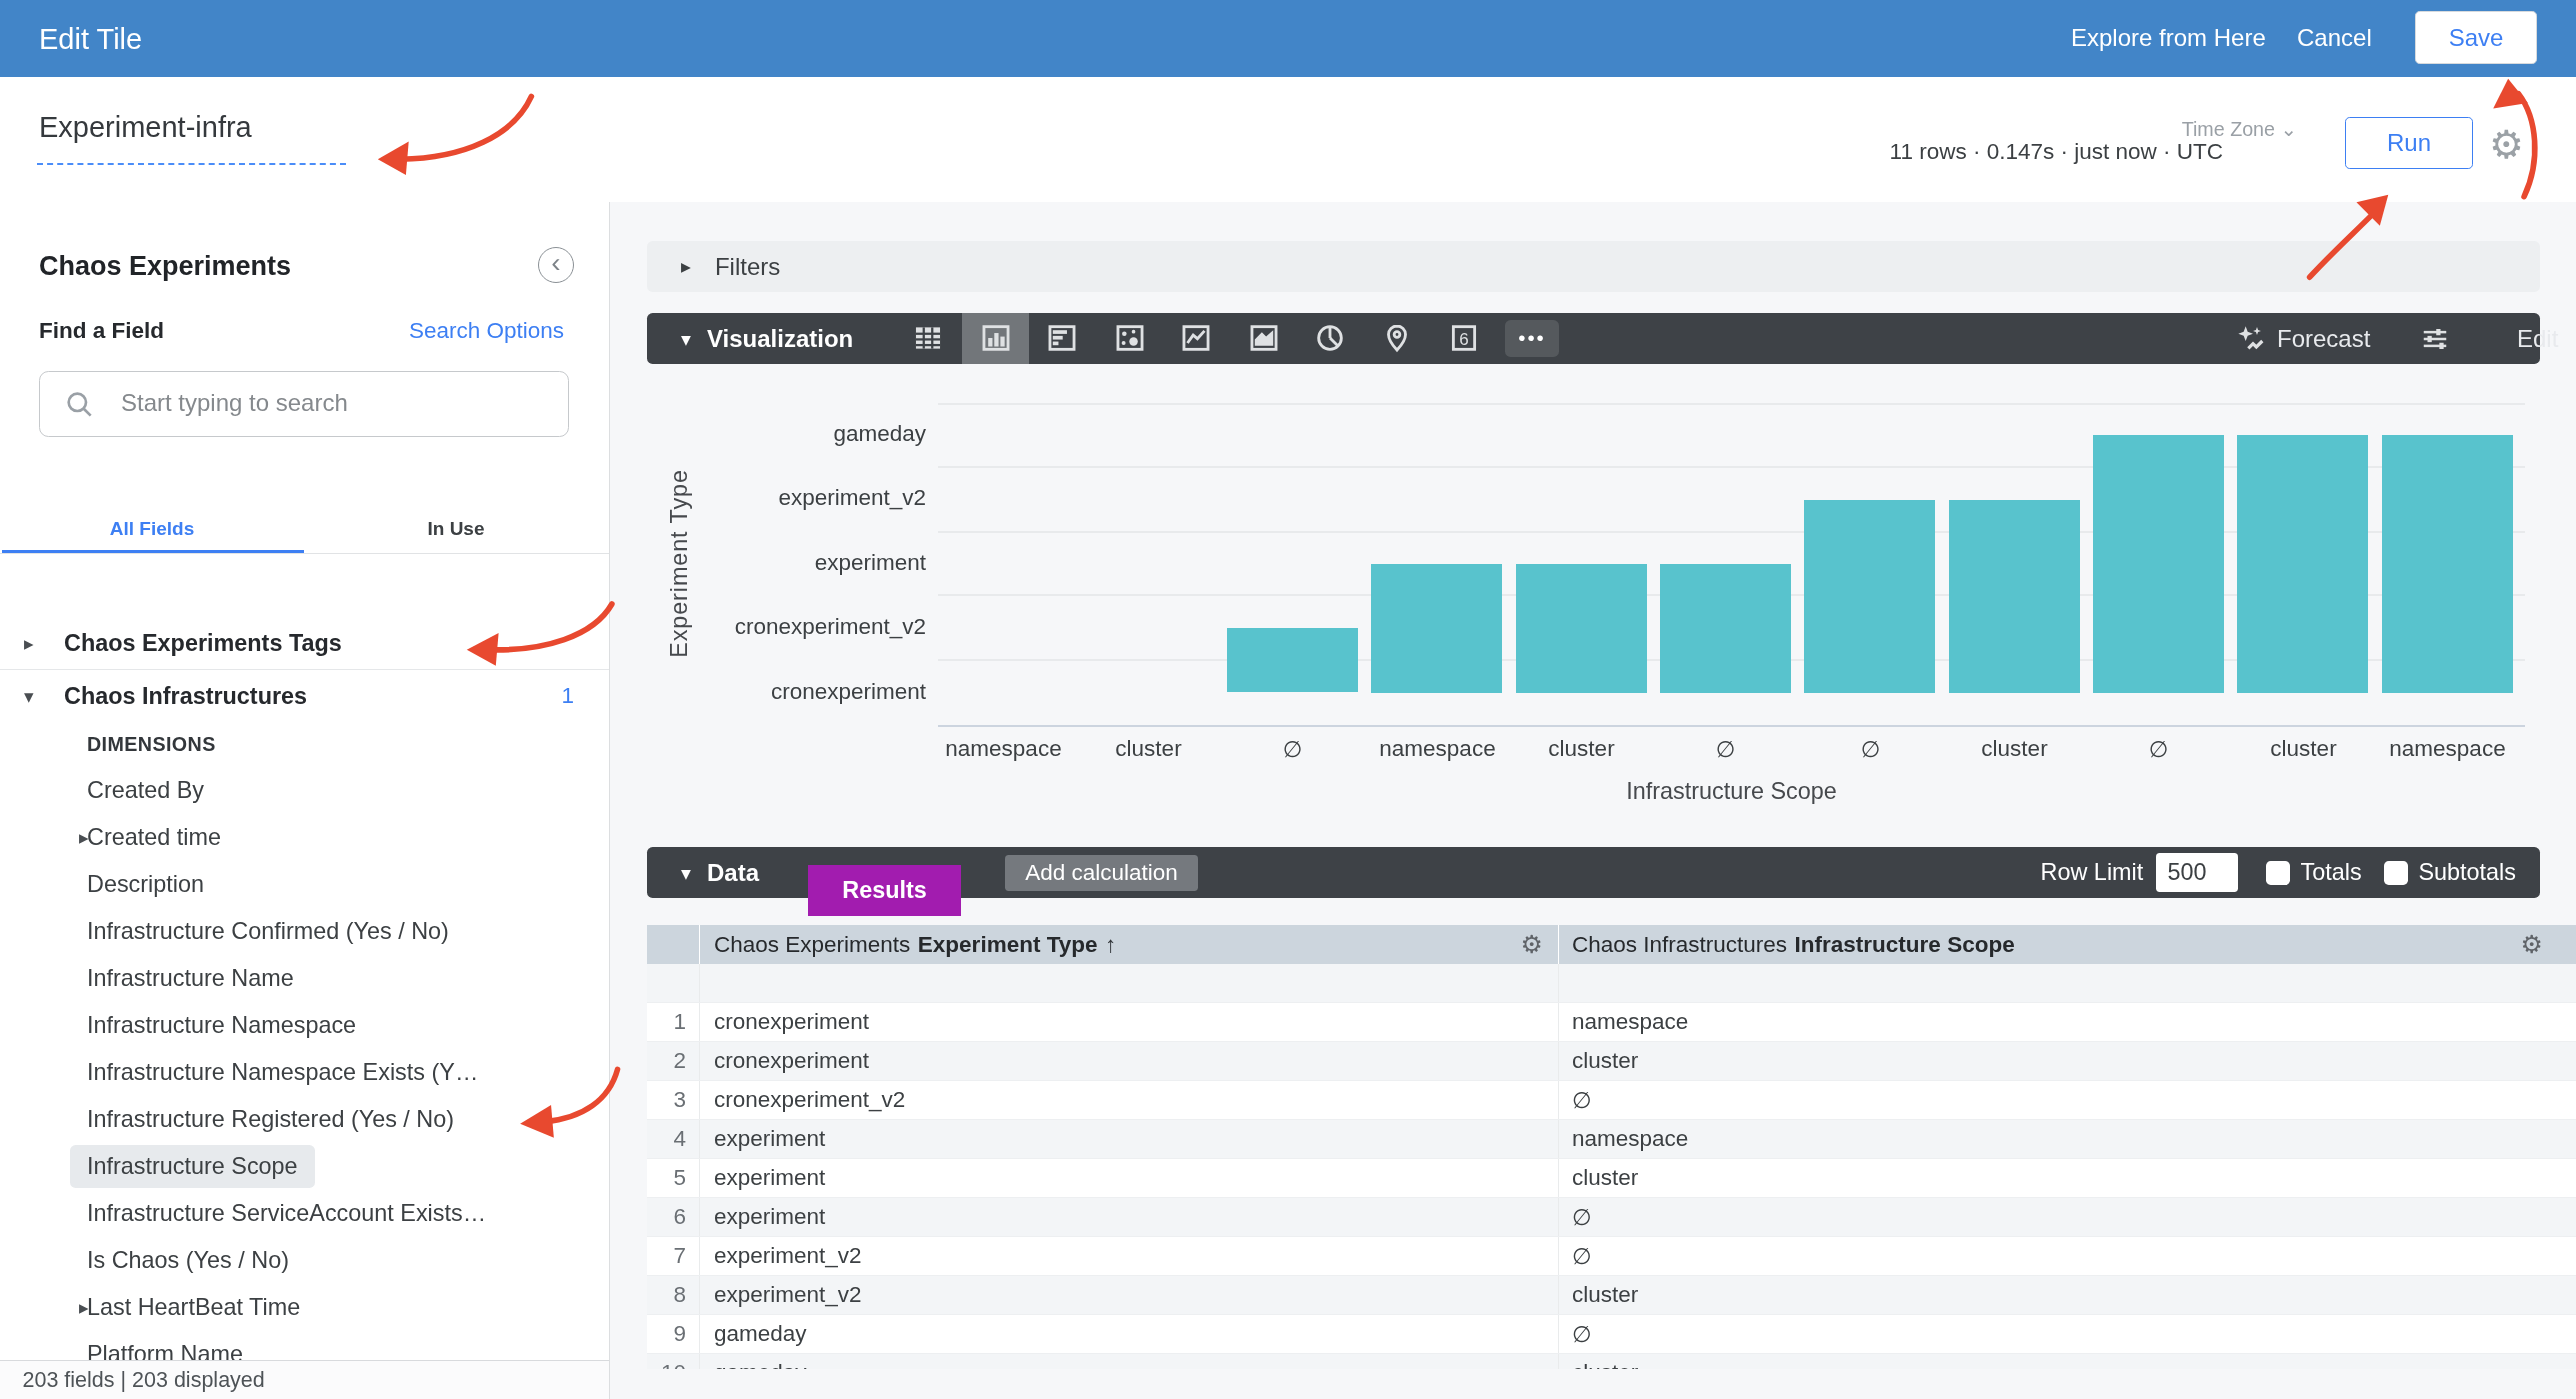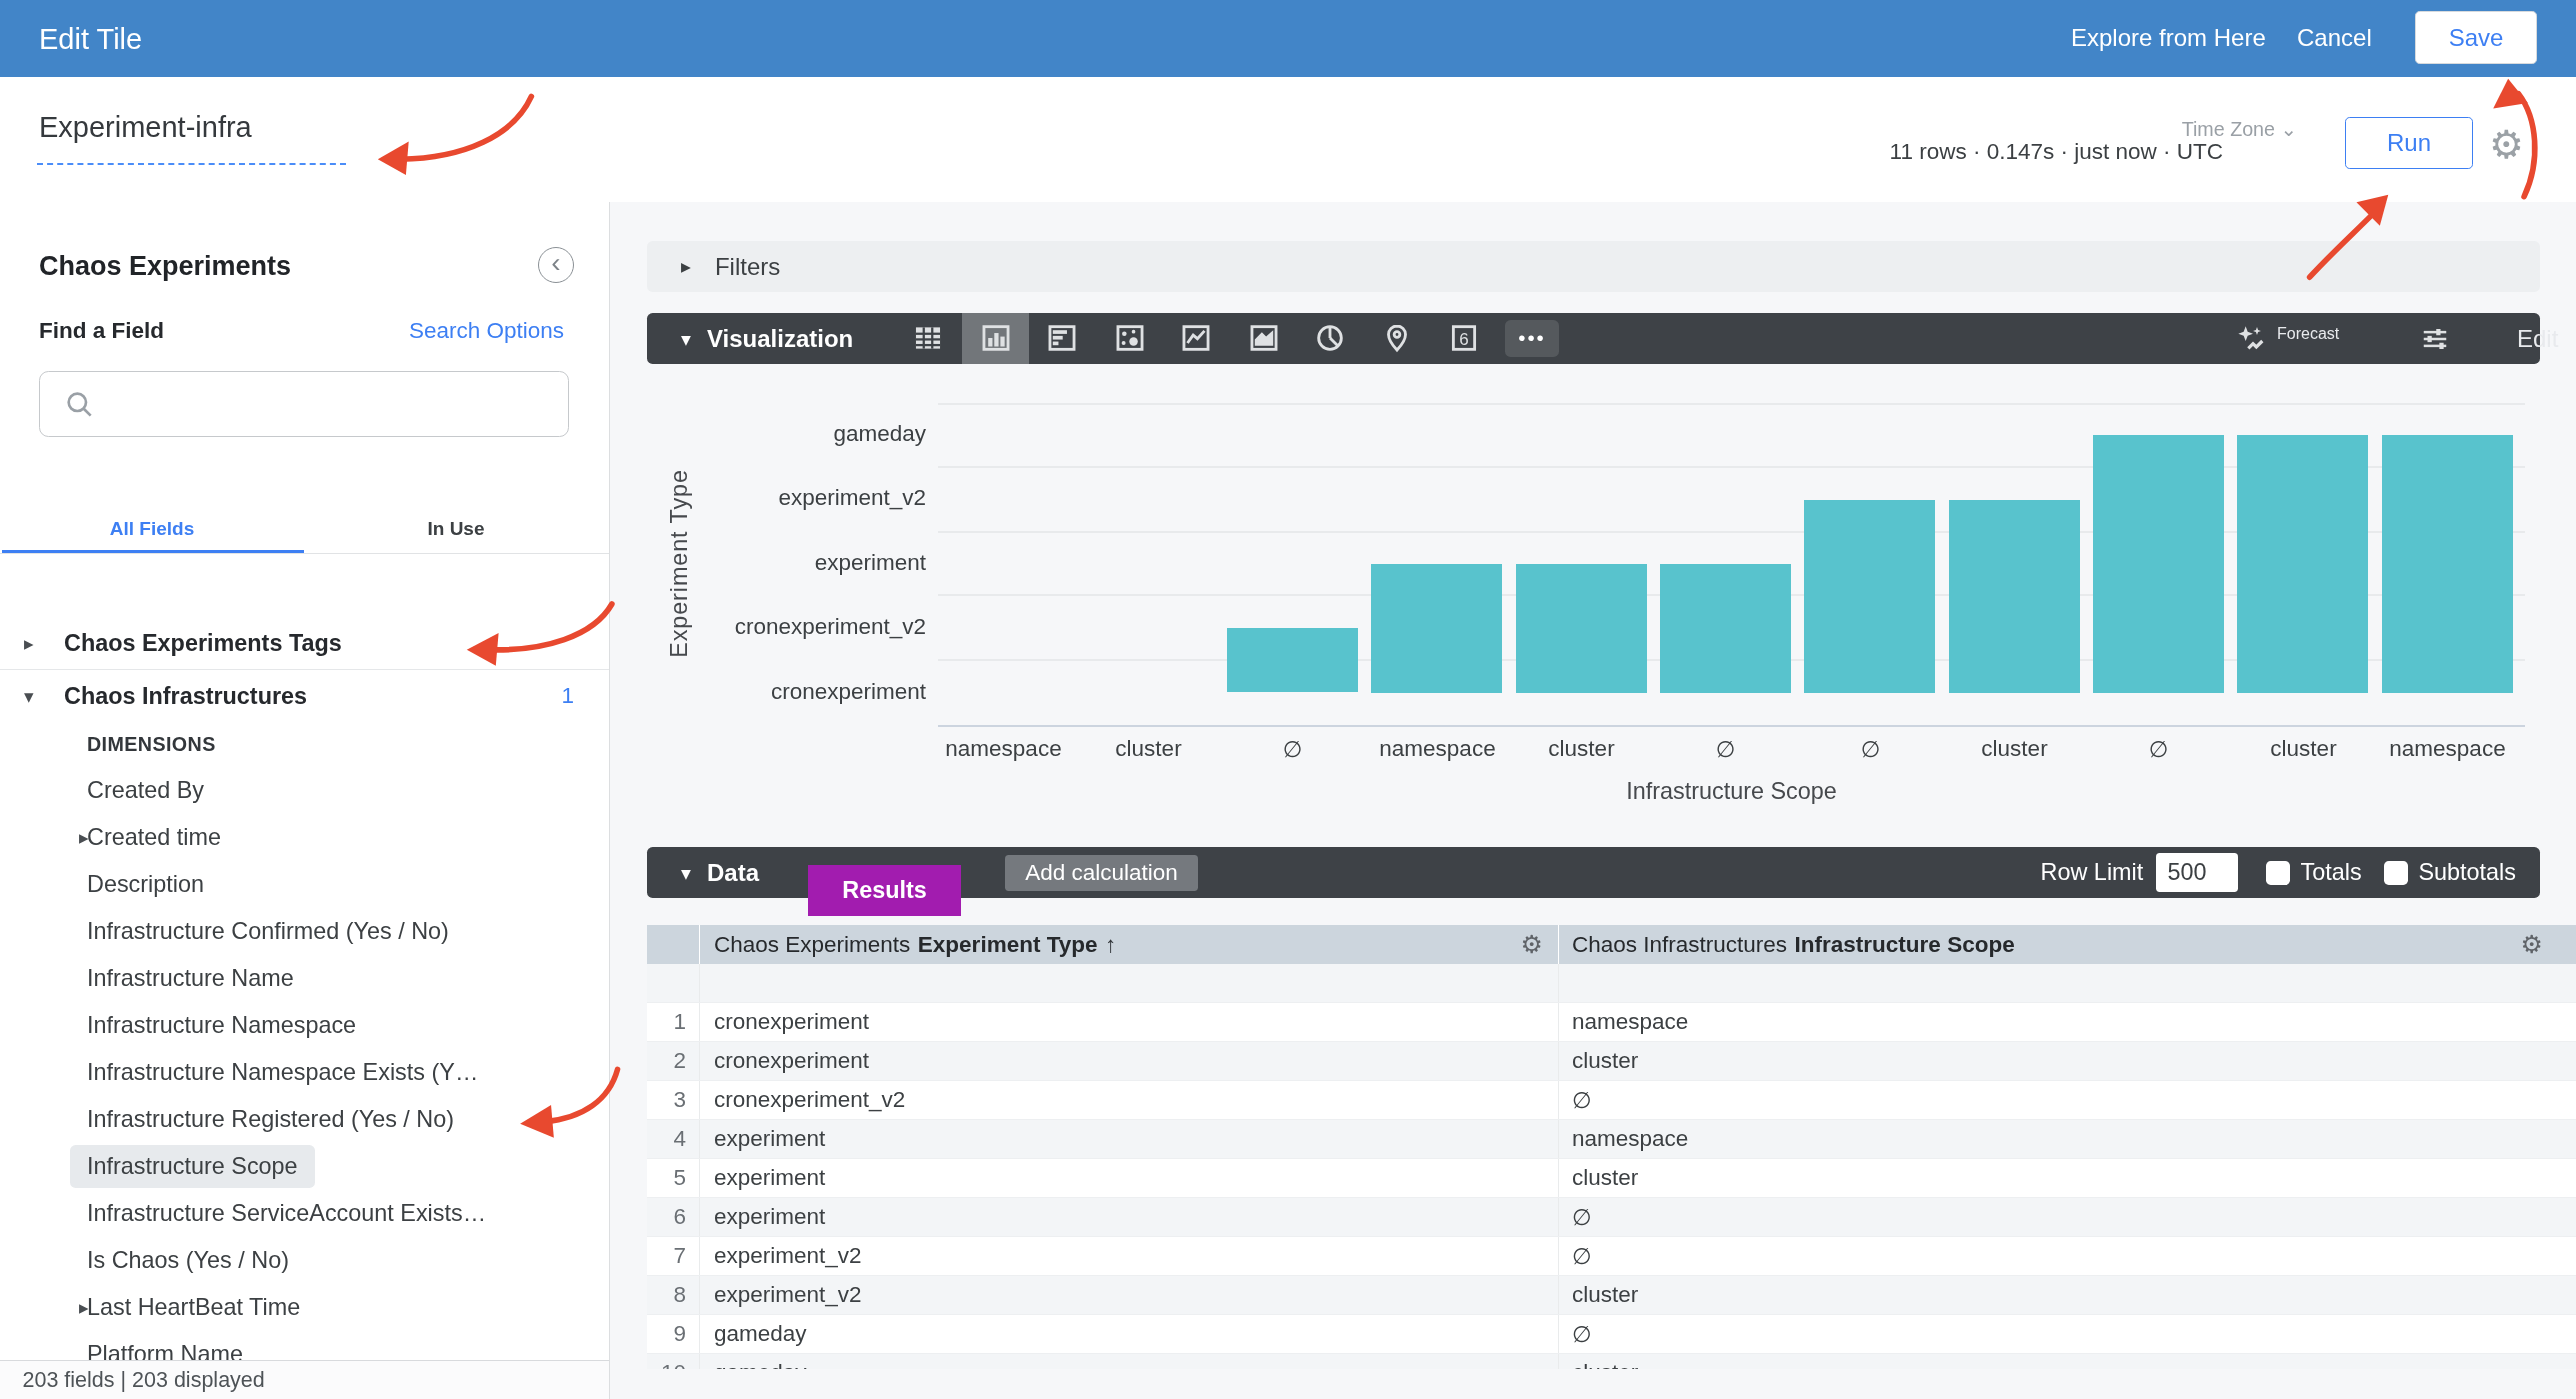--- a/index.html
+++ b/index.html
@@ -61,21 +61,21 @@
   .filters-bar .bar-label{margin-left:24px; font-size:24px; font-weight:500; color:#3c4043;}
   .dark-bar{position:absolute; left:37px; width:1893px; height:51px; background:var(--darkbar); border-radius:5.6px;}
   .viz-bar{top:111px;}
   .data-bar{top:645px;}
   .bar-caret-w{position:absolute; left:34px; top:15px; font-size:19.7px; color:#fff;}
   .bar-label-w{position:absolute; left:60px; top:12px; font-size:24px; font-weight:bold; color:#fff;}
   .viz-selected{position:absolute; left:315px; top:0; width:67px; height:51px; background:#72767a;}
   .viz-icon{position:absolute; top:8.4px; width:34px; height:34px; cursor:pointer;}
   .viz-more{position:absolute; left:858px; top:6.6px; width:54px; height:37px; background:#55595d; border-radius:5.6px; color:#fff; font-size:20.6px; letter-spacing:1.9px; display:flex; align-items:center; justify-content:center; cursor:pointer;}
   .forecast-icon{position:absolute; left:1588px; top:10.3px;}
-  .forecast-label{position:absolute; left:1630px; top:12px; font-size:16px; color:#e8eaed; cursor:pointer;}
+  .forecast-label{position:absolute; left:1630px; top:12px; font-size:24px; color:#e8eaed; cursor:pointer;}
   .edit-icon{position:absolute; left:1773px; top:11.2px;}
   .edit-label{position:absolute; left:1870px; top:12px; font-size:24px; color:#e8eaed; cursor:pointer;}
 
   
   .chart{position:absolute; left:37px; top:161px; width:1893px; height:484px;}
   .gridline{position:absolute; left:291px; width:1587px; height:1.9px; background:#e8eaec;}
   .xaxis-line{position:absolute; left:291px; top:362px; width:1587px; height:1.9px; background:#ccd4df;}
   .bar{position:absolute; width:131px; background:var(--teal);}
   .xlab{position:absolute; top:373px; width:225px; text-align:center; font-size:22.5px; color:var(--txt);}
   .ylab{position:absolute; width:234px; text-align:right; font-size:22.5px; color:var(--txt);}
@@ -138,20 +138,21 @@
 <div class="sidebar">
   <div class="sb-title">Chaos Experiments</div>
   <div class="sb-collapse">‹</div>
   <div class="sb-find">Find a Field</div>
   <div class="sb-searchopts">Search Options</div>
   <div class="sb-search">
     <svg width="32" height="32" viewBox="0 0 24 24">
         <circle cx="10" cy="10" r="6.5" stroke="#9aa0a6" stroke-width="2" fill="none"></circle>
         <line x1="15" y1="15" x2="20" y2="20" stroke="#9aa0a6" stroke-width="2"></line>
       </svg>
+    <input placeholder="Start typing to search" style="">
   </div>
   <div class="sb-tab tab-all">All Fields</div>
   <div class="sb-tab tab-inuse">In Use</div>
   <div class="sb-tab-underline"></div>
   <div class="sb-tab-border"></div>
 
   <div class="tree">
     <div class="tree-row" hidden="">
       <span class="t-caret"></span>
       <span class="t-label"></span>

